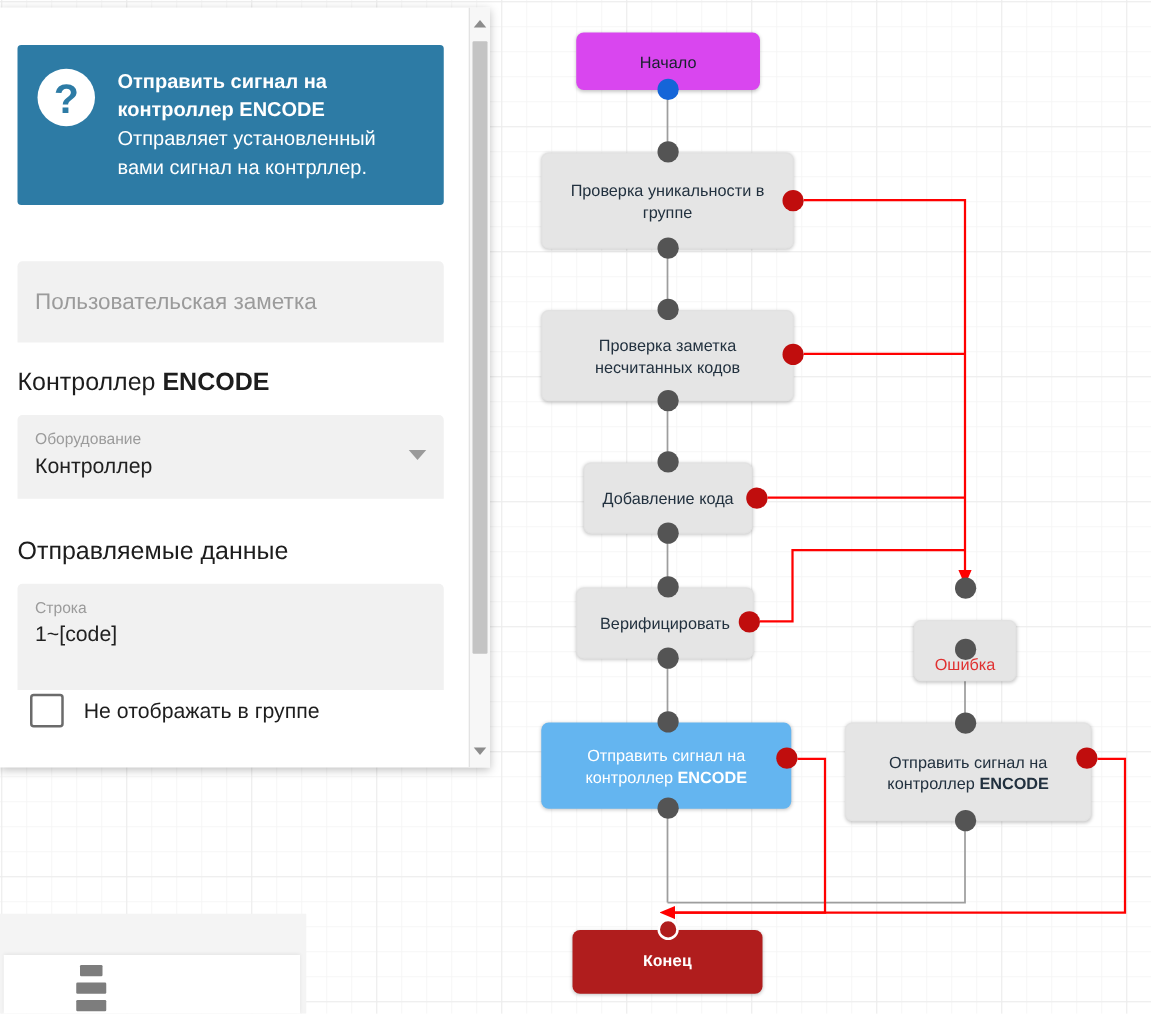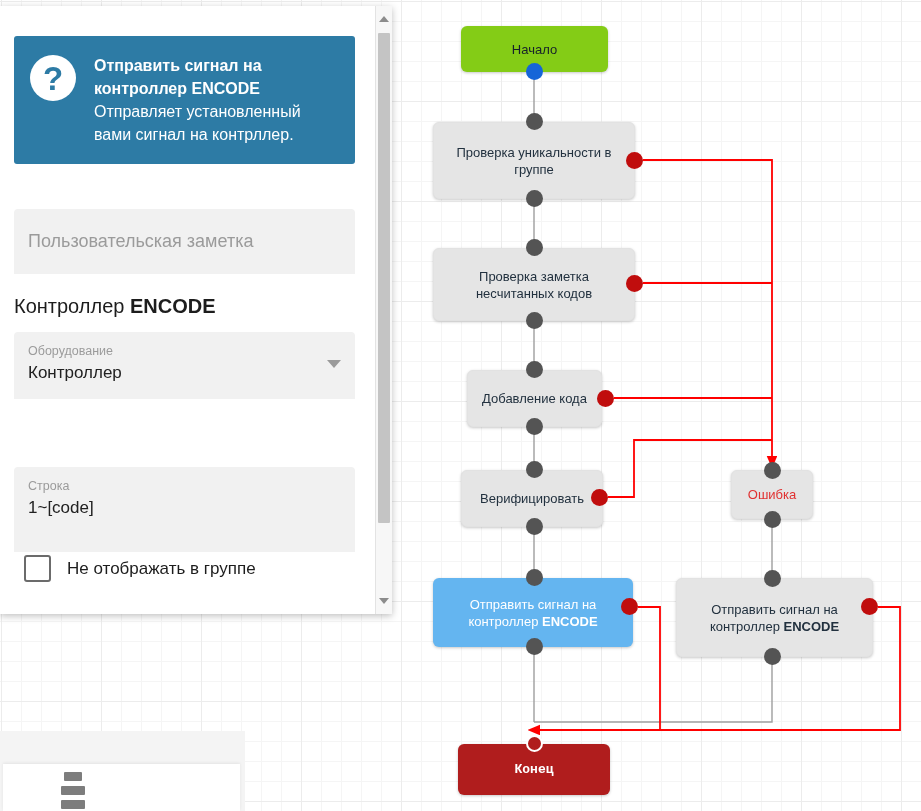--- a/index.html
+++ b/index.html
@@ -55,21 +55,21 @@
     line-height: 17px;
     padding: 4px 10px;
     box-shadow: 0 1px 3px rgba(0,0,0,0.22);
   }
   .node.plain {
     background: #e5e5e5;
     color: #22313f;
     border: 1px solid #e2e2e2;
   }
   .node.start {
-    background: #84cc16;
+    background: #d946ef;
     color: #16212b;
     border: none;
   }
   .node.end {
     background: #b01d1d;
     color: #ffffff;
     font-weight: bold;
     border: none;
   }
   .node.selected {
@@ -325,21 +325,21 @@
   <div class="node selected" style="left:433px; top:578px; width:200px; height:69px;">
     <span>
       <span>Отправить сигнал на</span><br>
       <span>контроллер </span><span class="bold">ENCODE</span>
     </span>
   </div>
   <div class="port gray" style="left:526px; top:569px;"></div>
   <div class="port gray" style="left:526px; top:638px;"></div>
   <div class="port red" style="left:621px; top:598px;"></div>
 
-  <div class="node plain error-label" style="left:731px; top:470px; width:82px; height:49px;">
+  <div class="node plain error-label" style="left:731px; top:496px; width:82px; height:49px;align-items:flex-end;">
     <span>Ошибка</span>
   </div>
   <div class="port gray" style="left:764px; top:462px;"></div>
   <div class="port gray" style="left:764px; top:511px;"></div>
 
   <div class="node plain" style="left:676px; top:578px; width:197px; height:79px;">
     <span>
       <span>Отправить сигнал на</span><br>
       <span>контроллер </span><span class="bold">ENCODE</span>
     </span>
@@ -371,20 +371,21 @@
       <div class="section-title st-controller">
         <span>Контроллер </span><span class="bold">ENCODE</span>
       </div>
 
       <div class="field field-equip">
         <div class="field-label">Оборудование</div>
         <div class="field-value">Контроллер</div>
         <div class="caret"></div>
       </div>
 
+      <div class="section-title st-data">Отправляемые данные</div>
 
       <div class="field field-string">
         <div class="field-label">Строка</div>
         <div class="field-value">1~[code]</div>
       </div>
 
       <div class="checkrow">
         <div class="checkbox"></div>
         <div class="checklabel">Не отображать в группе</div>
       </div>

